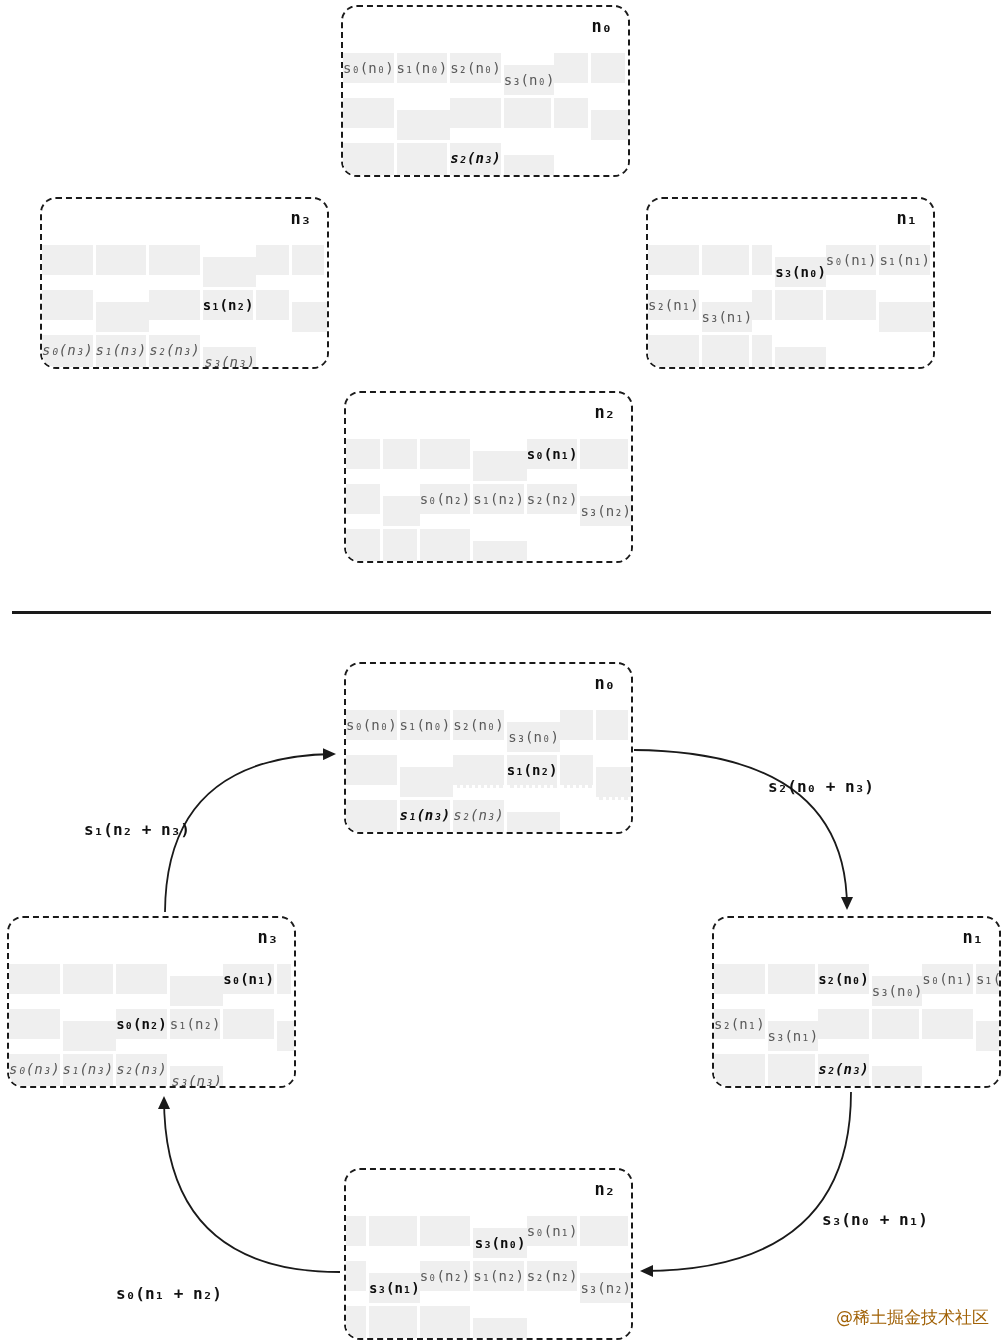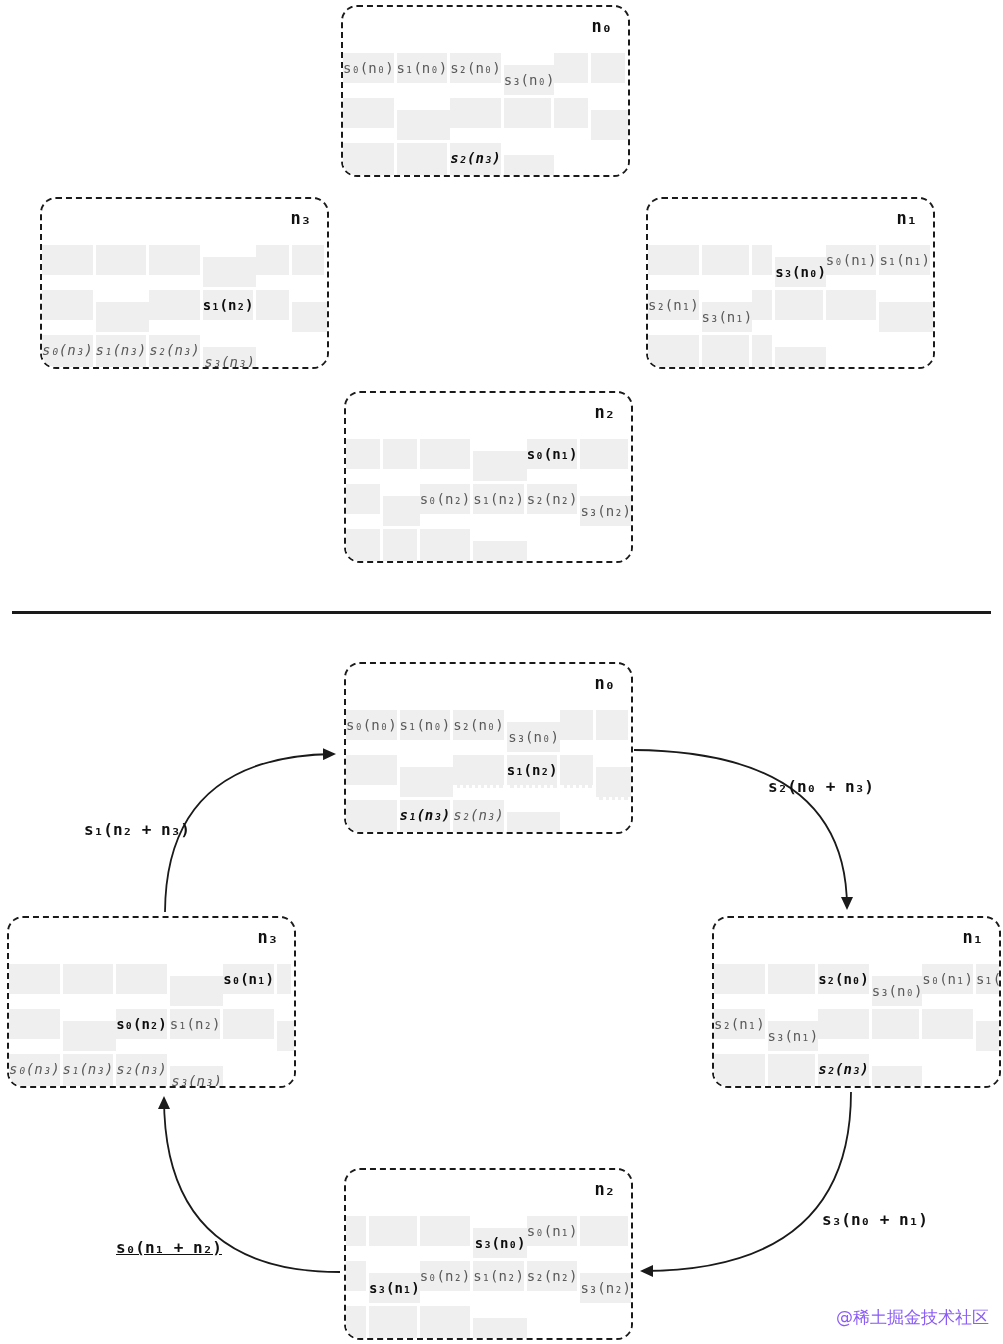--- a/index.html
+++ b/index.html
@@ -40,24 +40,24 @@
   .divider{position:absolute;left:12px;top:611px;width:979px;height:3px;background:#1a1a1a;}
   
   #arrows{position:absolute;left:0;top:0;pointer-events:none;}
   
   .edge-label{
     position:absolute;font-weight:bold;font-size:16px;color:#111111;white-space:nowrap;
   }
   .pos-label-a{left:84px;top:820px;}
   .pos-label-b{left:768px;top:752px;margin-top:25px;}
   .pos-label-c{left:822px;top:1210px;}
-  .pos-label-d{left:116px;top:1238px;text-decoration:underline;}
+  .pos-label-d{left:116px;top:1284px;}
   
   .watermark{
-    position:absolute;right:14px;top:1306px;font-size:17px;color:#8b5cf6;
+    position:absolute;right:14px;top:1306px;font-size:17px;color:#a16207;
     font-family:"DejaVu Sans","Liberation Sans",sans-serif;
   }
 </style>
 </head>
 <body>
 
 <div id="canvas">
 
   <div class="node pos-top-n0">
     <div class="node-title">n₀</div>

